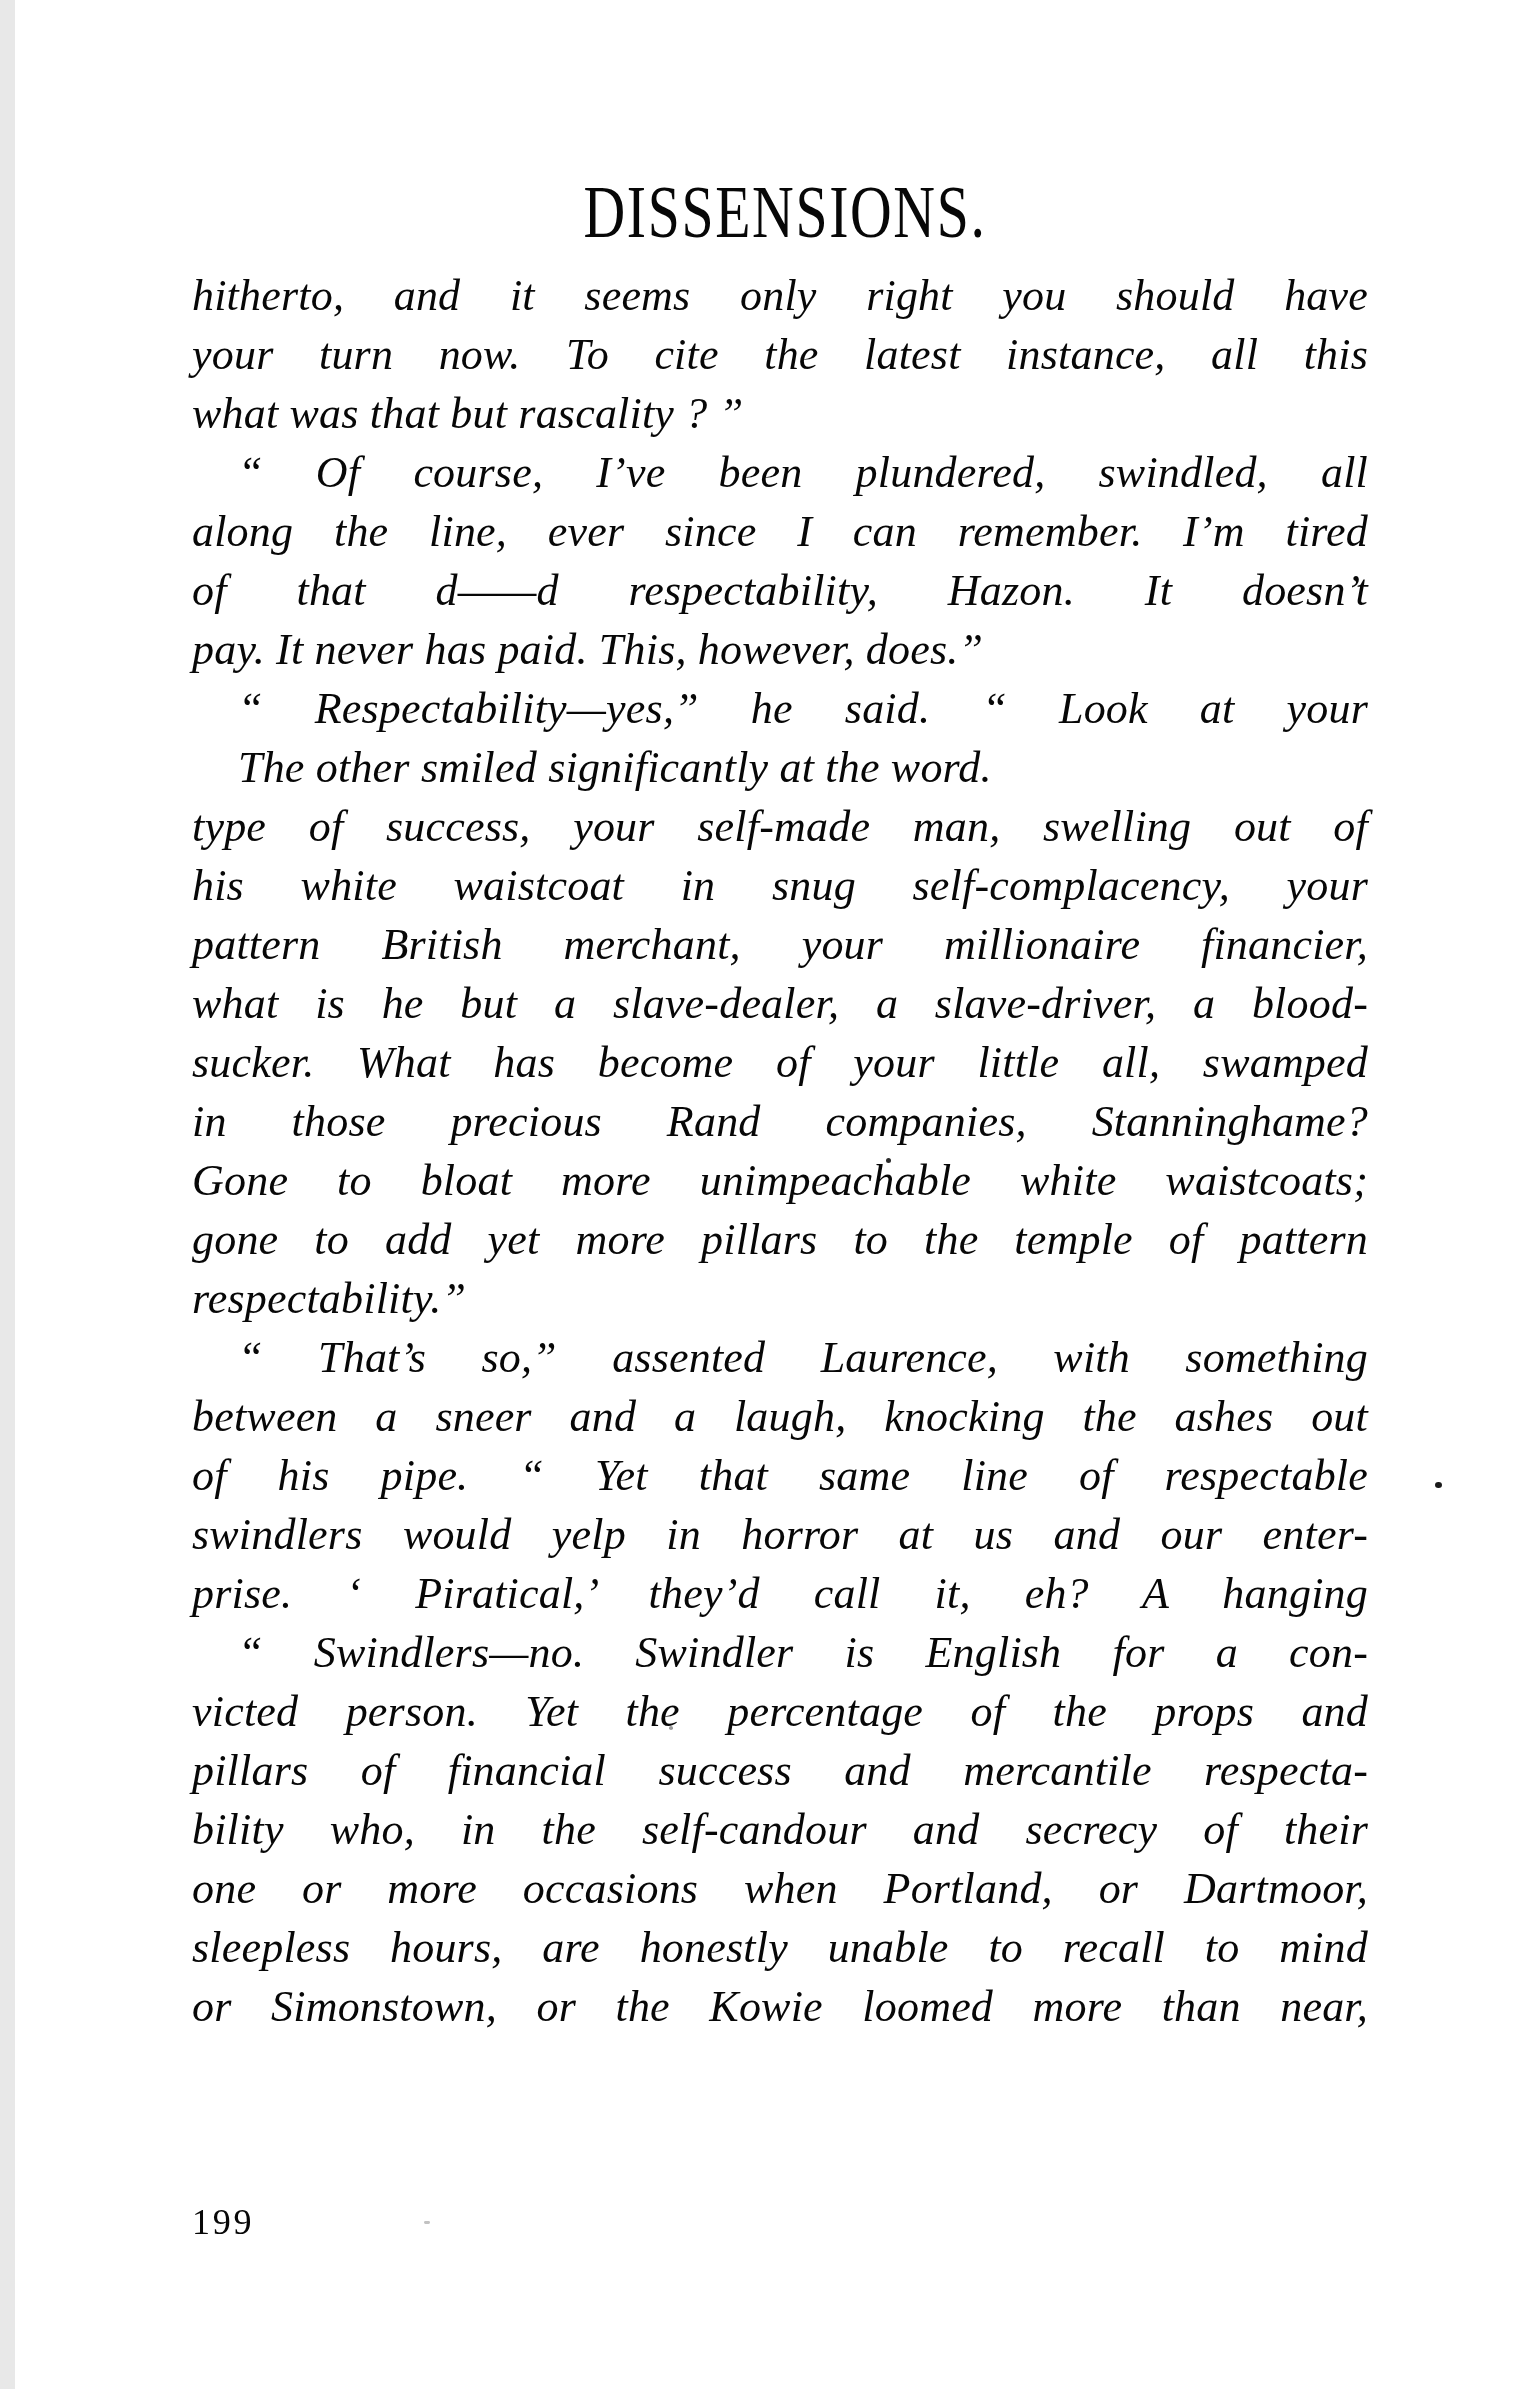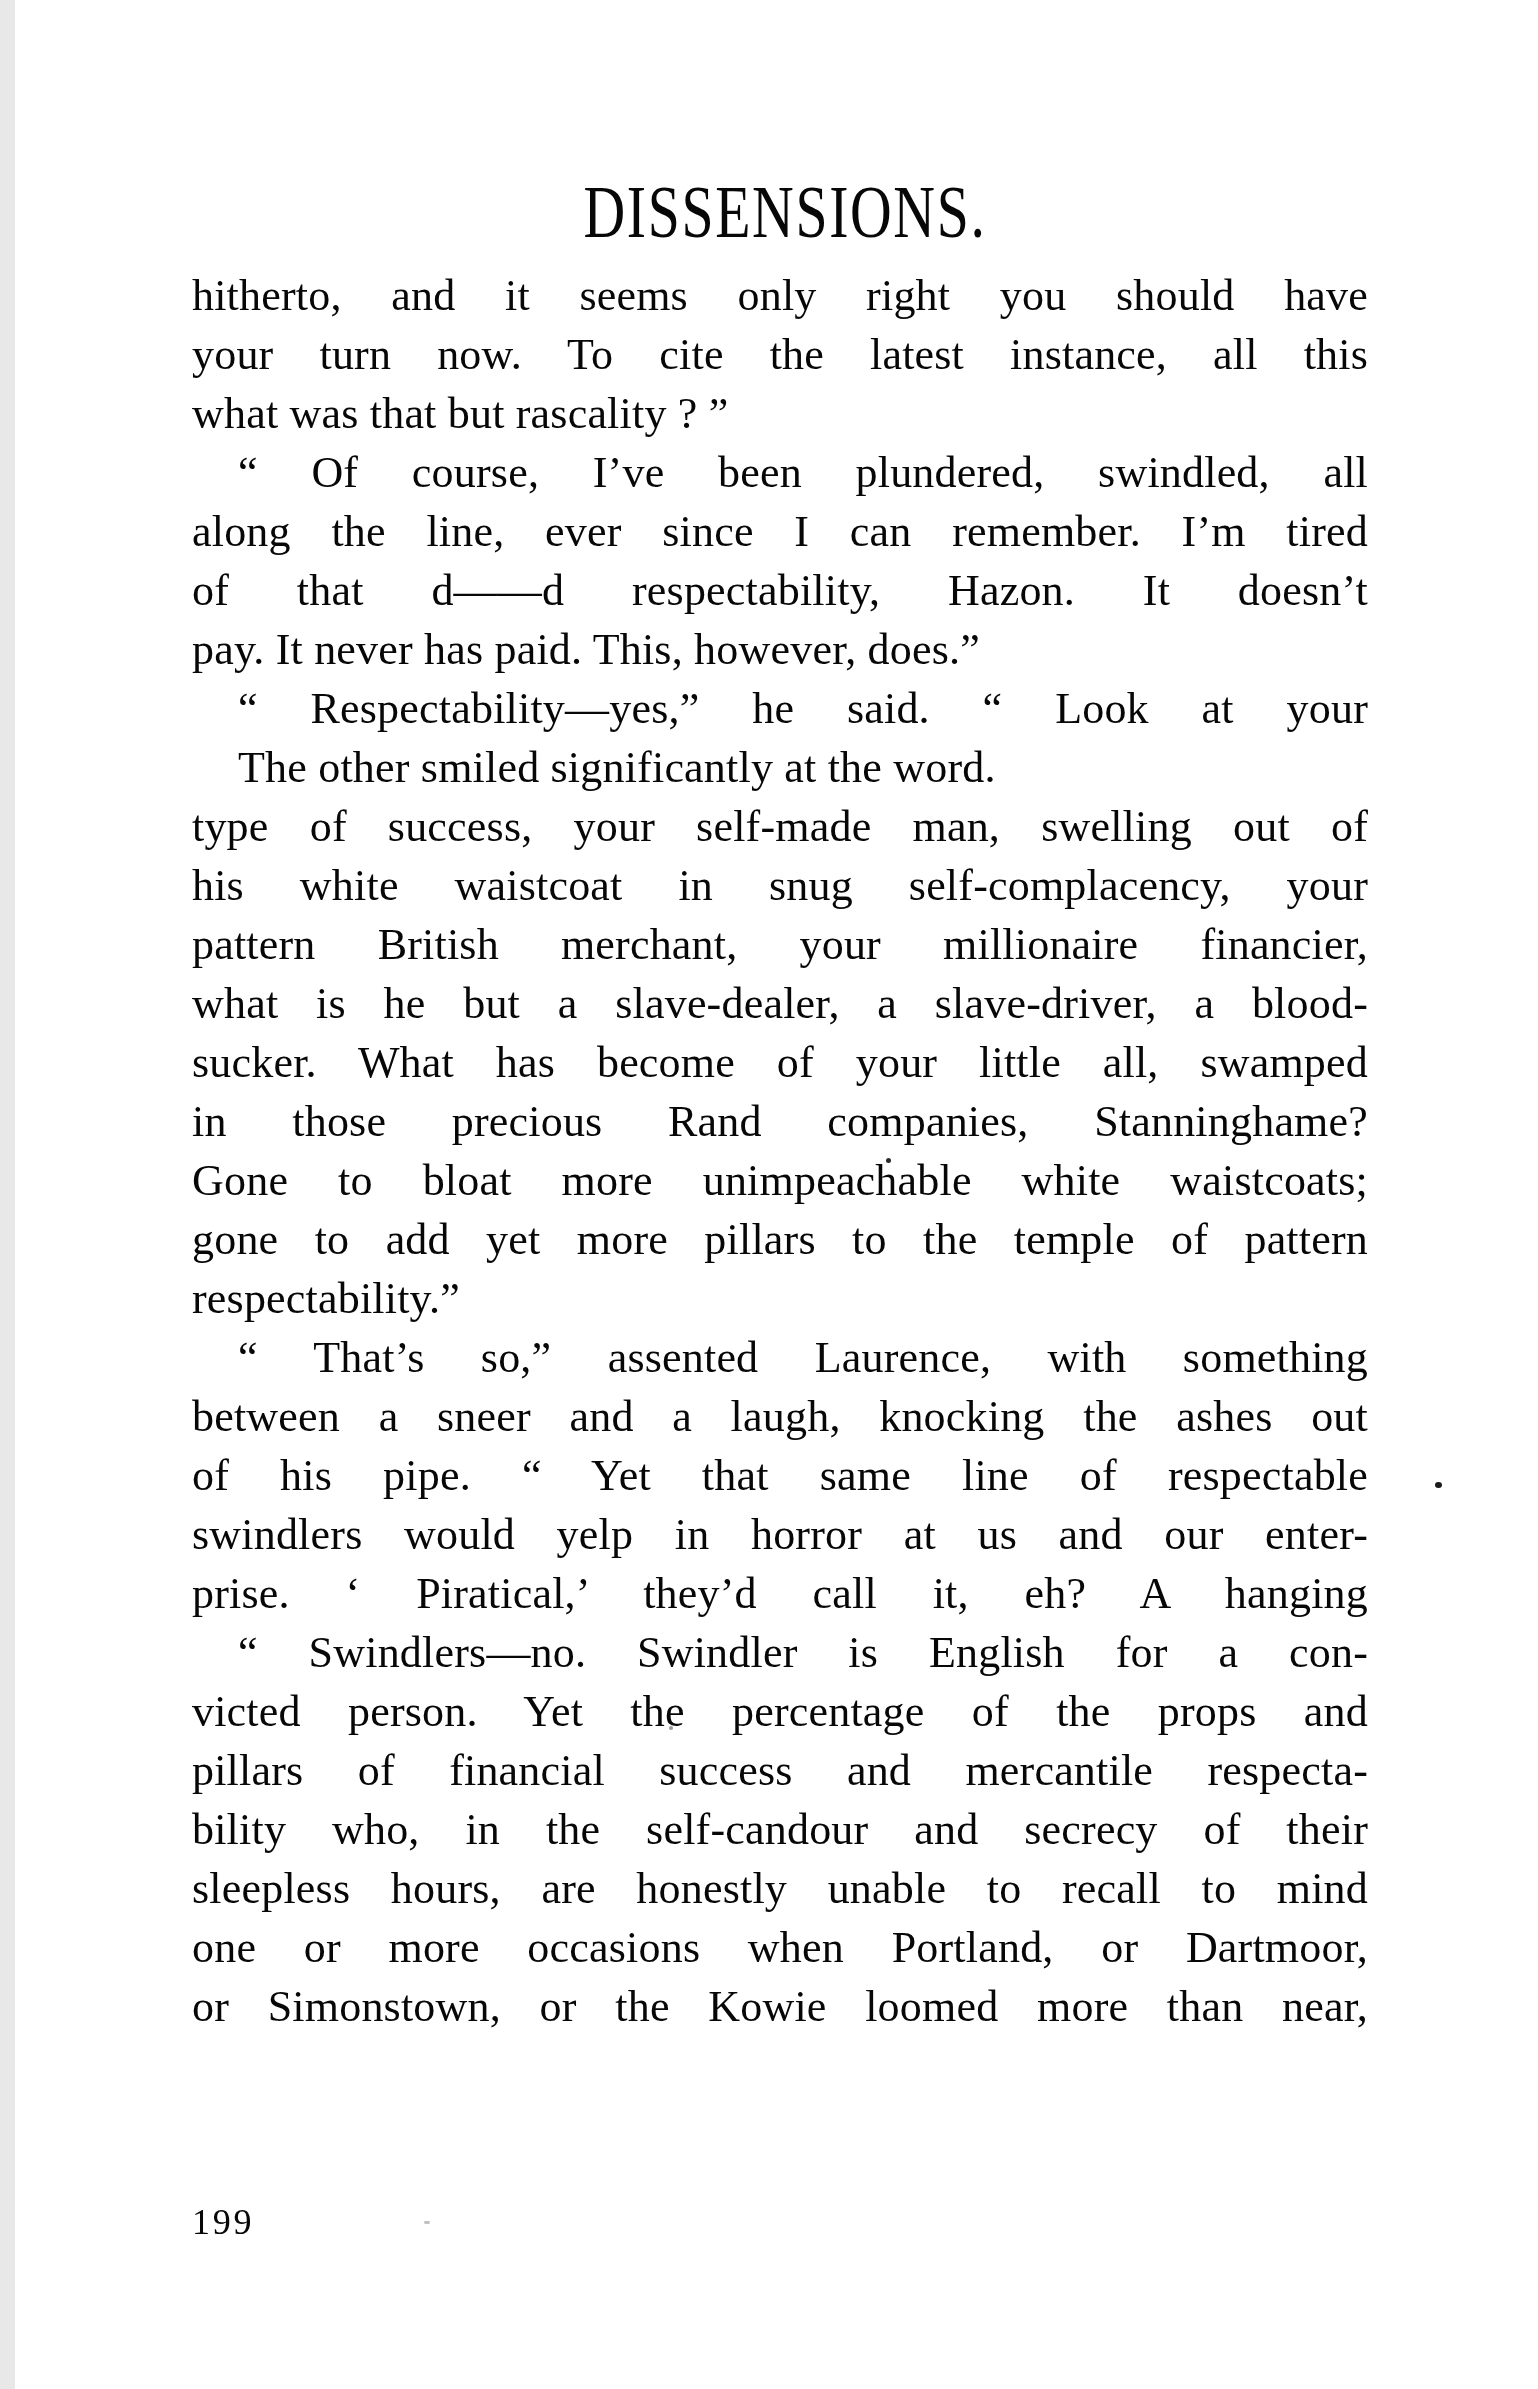--- a/index.html
+++ b/index.html
@@ -32,20 +32,21 @@
     width: 1176px;
   }
   .line {
     font-size: 44px;
     line-height: 59px;
     height: 59px;
     text-align: justify;
     text-align-last: justify;
     white-space: normal;
     letter-spacing: 0.2px;
+    font-style: italic;
   }
   .line.par-end { text-align-last: left; }
   .line.indent { text-indent: 46px; }
   .folio {
     position: absolute;
     top: 2204px;
     left: 177px;
     width: 1176px;
     font-size: 36px;
     line-height: 1;
@@ -90,22 +91,22 @@
     <div class="line par-end">respectability.”</div>
     <div class="line indent">“ That’s so,” assented Laurence, with something</div>
     <div class="line">between a sneer and a laugh, knocking the ashes out</div>
     <div class="line">of his pipe. “ Yet that same line of respectable</div>
     <div class="line">swindlers would yelp in horror at us and our enter-</div>
     <div class="line">prise. ‘ Piratical,’ they’d call it, eh? A hanging</div>
     <div class="line indent">“ Swindlers—no. Swindler is English for a con-</div>
     <div class="line">victed person. Yet the percentage of the props and</div>
     <div class="line">pillars of financial success and mercantile respecta-</div>
     <div class="line">bility who, in the self-candour and secrecy of their</div>
+    <div class="line">one or more occasions when Portland, or Dartmoor,</div>
     <div class="line">sleepless hours, are honestly unable to recall to mind</div>
-    <div class="line">one or more occasions when Portland, or Dartmoor,</div>
     <div class="line">or Simonstown, or the Kowie loomed more than near,</div>
   </div>
 
   <div class="folio">199</div>
 
   <div class="speck s1"></div>
   <div class="speck s2"></div>
   <div class="speck s3"></div>
   <div class="speck s4"></div>
 

